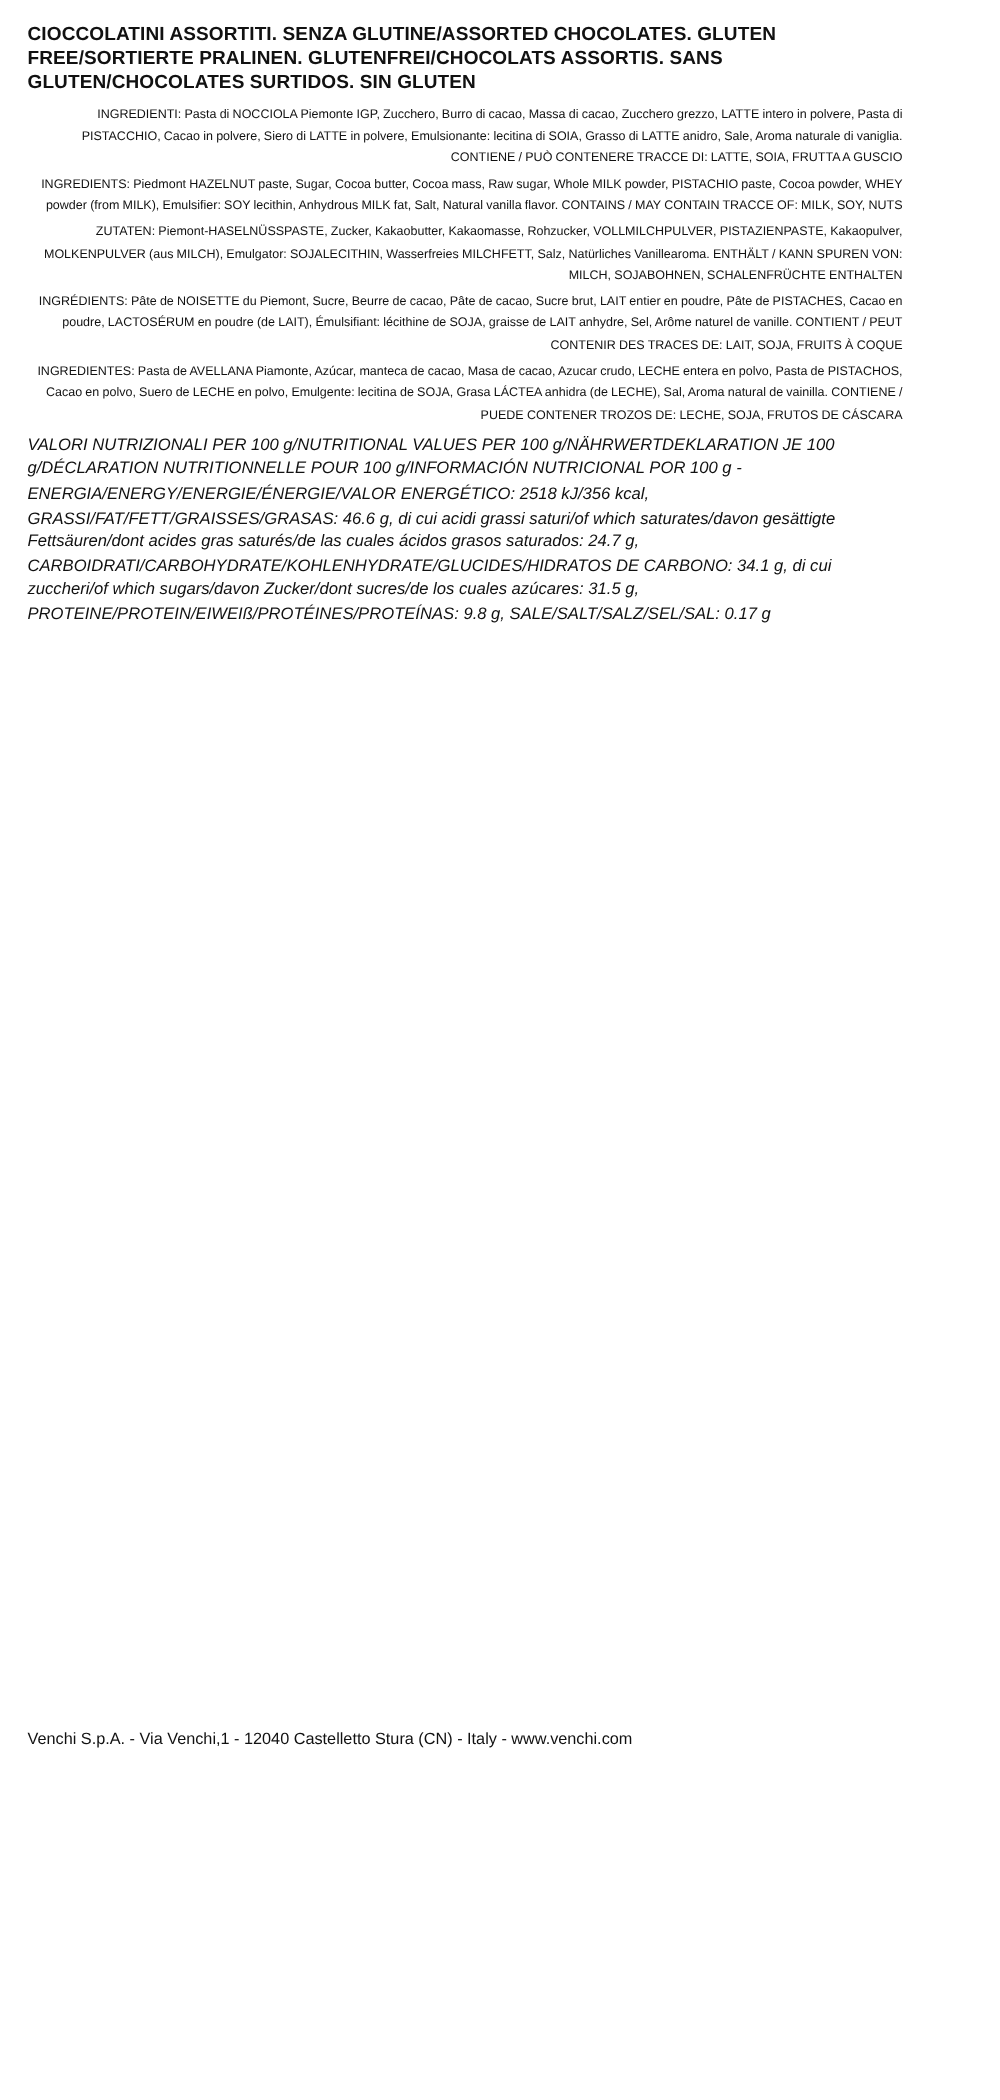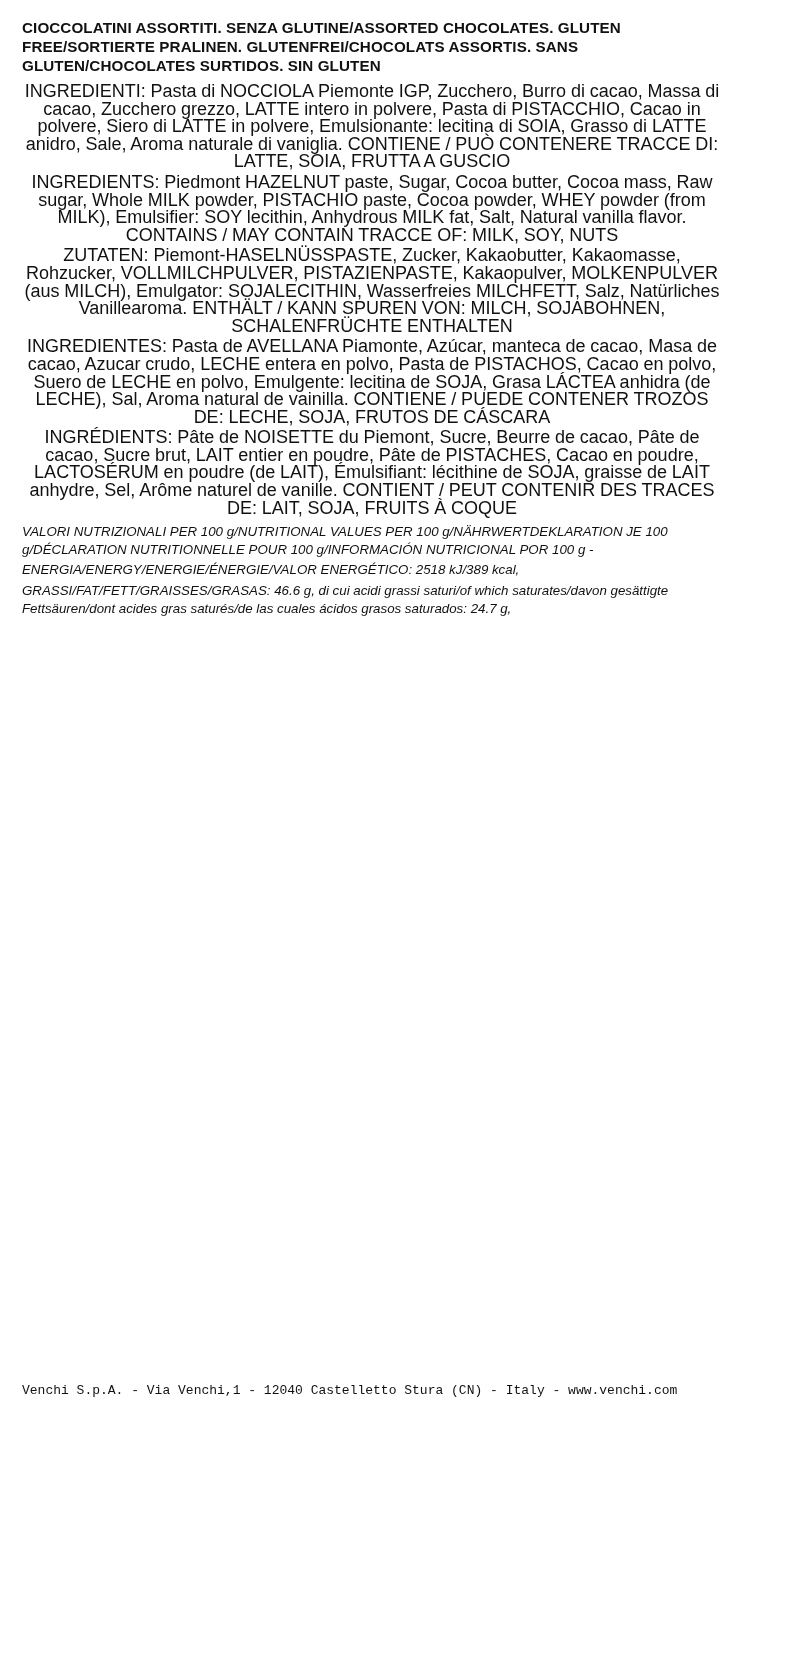--- a/index.html
+++ b/index.html
@@ -35,24 +35,24 @@
     font-weight: bold;
     font-size: 15.2px;
     line-height: 19px;
     letter-spacing: 0.1px;
     text-transform: uppercase;
     margin: 0 0 8px 0;
     font-stretch: condensed;
   }
 
   .para {
-    font-size: 18px;
+    font-size: 10px;
     line-height: 17.6px;
     margin: 0 0 4px 0;
-    text-align: center;
+    text-align: right;
     word-spacing: -0.2px;
   }
 
   .para.tight {
     margin-bottom: 3px;
   }
 
   .nutri {
     font-size: 13.3px;
     line-height: 17.6px;
@@ -69,41 +69,42 @@
     position: absolute;
     left: 22px;
     top: 1382px;
     width: 756px;
   }
 
   .company {
     font-size: 13px;
     line-height: 17.5px;
     margin: 0;
-    font-family: Liberation Mono, monospace;
   }
 </style>
 </head>
 <body>
 
 <div class="page">
 
   <div class="label-block">
     <div class="title">CIOCCOLATINI ASSORTITI. SENZA GLUTINE/ASSORTED CHOCOLATES. GLUTEN FREE/SORTIERTE PRALINEN. GLUTENFREI/CHOCOLATS ASSORTIS. SANS GLUTEN/CHOCOLATES SURTIDOS. SIN GLUTEN</div>
 
     <div class="para tight">INGREDIENTI: Pasta di NOCCIOLA Piemonte IGP, Zucchero, Burro di cacao, Massa di cacao, Zucchero grezzo, LATTE intero in polvere, Pasta di PISTACCHIO, Cacao in polvere, Siero di LATTE in polvere, Emulsionante: lecitina di SOIA, Grasso di LATTE anidro, Sale, Aroma naturale di vaniglia. CONTIENE / PUÒ CONTENERE TRACCE DI: LATTE, SOIA, FRUTTA A GUSCIO</div>
     <div class="para tight">INGREDIENTS: Piedmont HAZELNUT paste, Sugar, Cocoa butter, Cocoa mass, Raw sugar, Whole MILK powder, PISTACHIO paste, Cocoa powder, WHEY powder (from MILK), Emulsifier: SOY lecithin, Anhydrous MILK fat, Salt, Natural vanilla flavor. CONTAINS / MAY CONTAIN TRACCE OF: MILK, SOY, NUTS</div>
     <div class="para tight">ZUTATEN: Piemont-HASELNÜSSPASTE, Zucker, Kakaobutter, Kakaomasse, Rohzucker, VOLLMILCHPULVER, PISTAZIENPASTE, Kakaopulver, MOLKENPULVER (aus MILCH), Emulgator: SOJALECITHIN, Wasserfreies MILCHFETT, Salz, Natürliches Vanillearoma. ENTHÄLT / KANN SPUREN VON: MILCH, SOJABOHNEN, SCHALENFRÜCHTE ENTHALTEN</div>
+    <div class="para tight">INGRÉDIENTS: Pâte de NOISETTE du Piemont, Sucre, Beurre de cacao, Pâte de cacao, Sucre brut, LAIT entier en poudre, Pâte de PISTACHES, Cacao en poudre, LACTOSÉRUM en poudre (de LAIT), Émulsifiant: lécithine de SOJA, graisse de LAIT anhydre, Sel, Arôme naturel de vanille. CONTIENT / PEUT CONTENIR DES TRACES DE: LAIT, SOJA, FRUITS À COQUE</div>
     <div class="para tight">INGREDIENTES: Pasta de AVELLANA Piamonte, Azúcar, manteca de cacao, Masa de cacao, Azucar crudo, LECHE entera en polvo, Pasta de PISTACHOS, Cacao en polvo, Suero de LECHE en polvo, Emulgente: lecitina de SOJA, Grasa LÁCTEA anhidra (de LECHE), Sal, Aroma natural de vainilla. CONTIENE / PUEDE CONTENER TROZOS DE: LECHE, SOJA, FRUTOS DE CÁSCARA</div>
-    <div class="para tight">INGRÉDIENTS: Pâte de NOISETTE du Piemont, Sucre, Beurre de cacao, Pâte de cacao, Sucre brut, LAIT entier en poudre, Pâte de PISTACHES, Cacao en poudre, LACTOSÉRUM en poudre (de LAIT), Émulsifiant: lécithine de SOJA, graisse de LAIT anhydre, Sel, Arôme naturel de vanille. CONTIENT / PEUT CONTENIR DES TRACES DE: LAIT, SOJA, FRUITS À COQUE</div>
 
     <div class="nutri-block">
       <div class="nutri">VALORI NUTRIZIONALI PER 100 g/NUTRITIONAL VALUES PER 100 g/NÄHRWERTDEKLARATION JE 100 g/DÉCLARATION NUTRITIONNELLE POUR 100 g/INFORMACIÓN NUTRICIONAL POR 100 g -</div>
-      <div class="nutri">ENERGIA/ENERGY/ENERGIE/ÉNERGIE/VALOR ENERGÉTICO: 2518 kJ/389 kcal,</div>
+      <div class="nutri">ENERGIA/ENERGY/ENERGIE/ÉNERGIE/VALOR ENERGÉTICO: 2518 kJ/356 kcal,</div>
       <div class="nutri">GRASSI/FAT/FETT/GRAISSES/GRASAS: 46.6 g, di cui acidi grassi saturi/of which saturates/davon gesättigte Fettsäuren/dont acides gras saturés/de las cuales ácidos grasos saturados: 24.7 g,</div>
+      <div class="nutri">CARBOIDRATI/CARBOHYDRATE/KOHLENHYDRATE/GLUCIDES/HIDRATOS DE CARBONO: 34.1 g, di cui zuccheri/of which sugars/davon Zucker/dont sucres/de los cuales azúcares: 31.5 g,</div>
+      <div class="nutri">PROTEINE/PROTEIN/EIWEIß/PROTÉINES/PROTEÍNAS: 9.8 g, SALE/SALT/SALZ/SEL/SAL: 0.17 g</div>
     </div>
   </div>
 
   <div class="footer">
     <div class="company">Venchi S.p.A. - Via Venchi,1 - 12040 Castelletto Stura (CN) - Italy - www.venchi.com</div>
 
   </div>
 
 </div>
 

